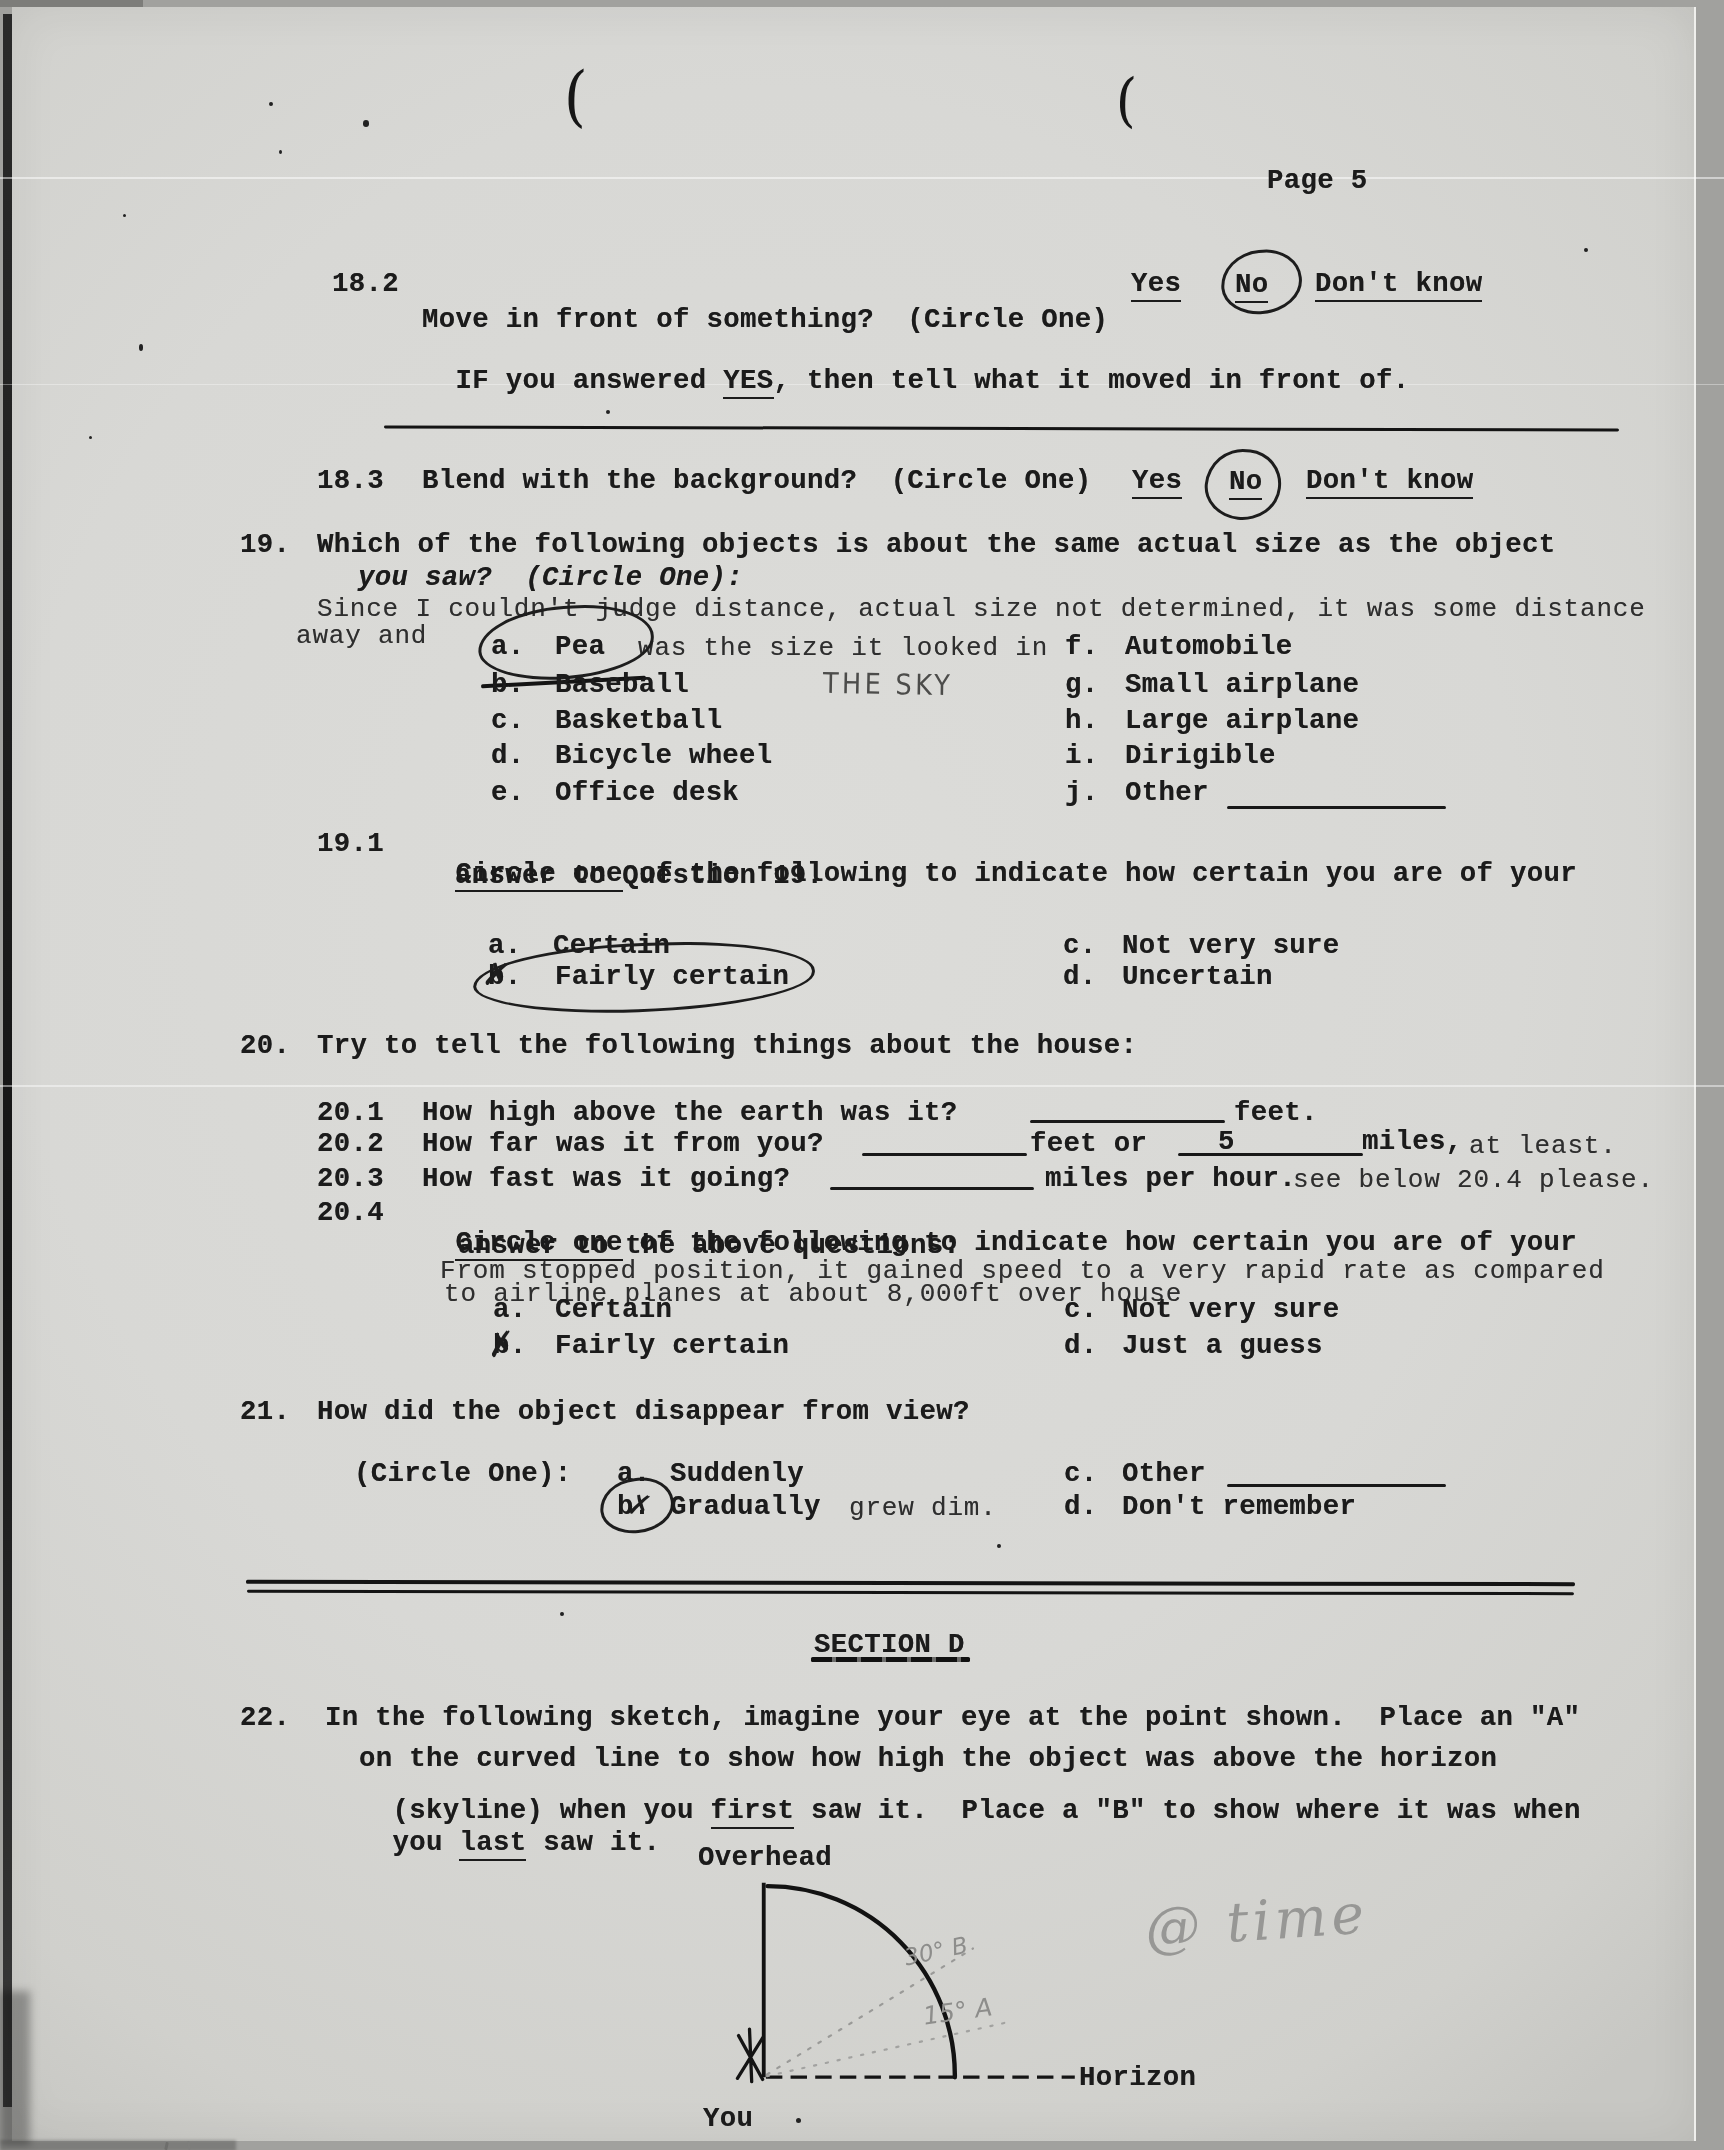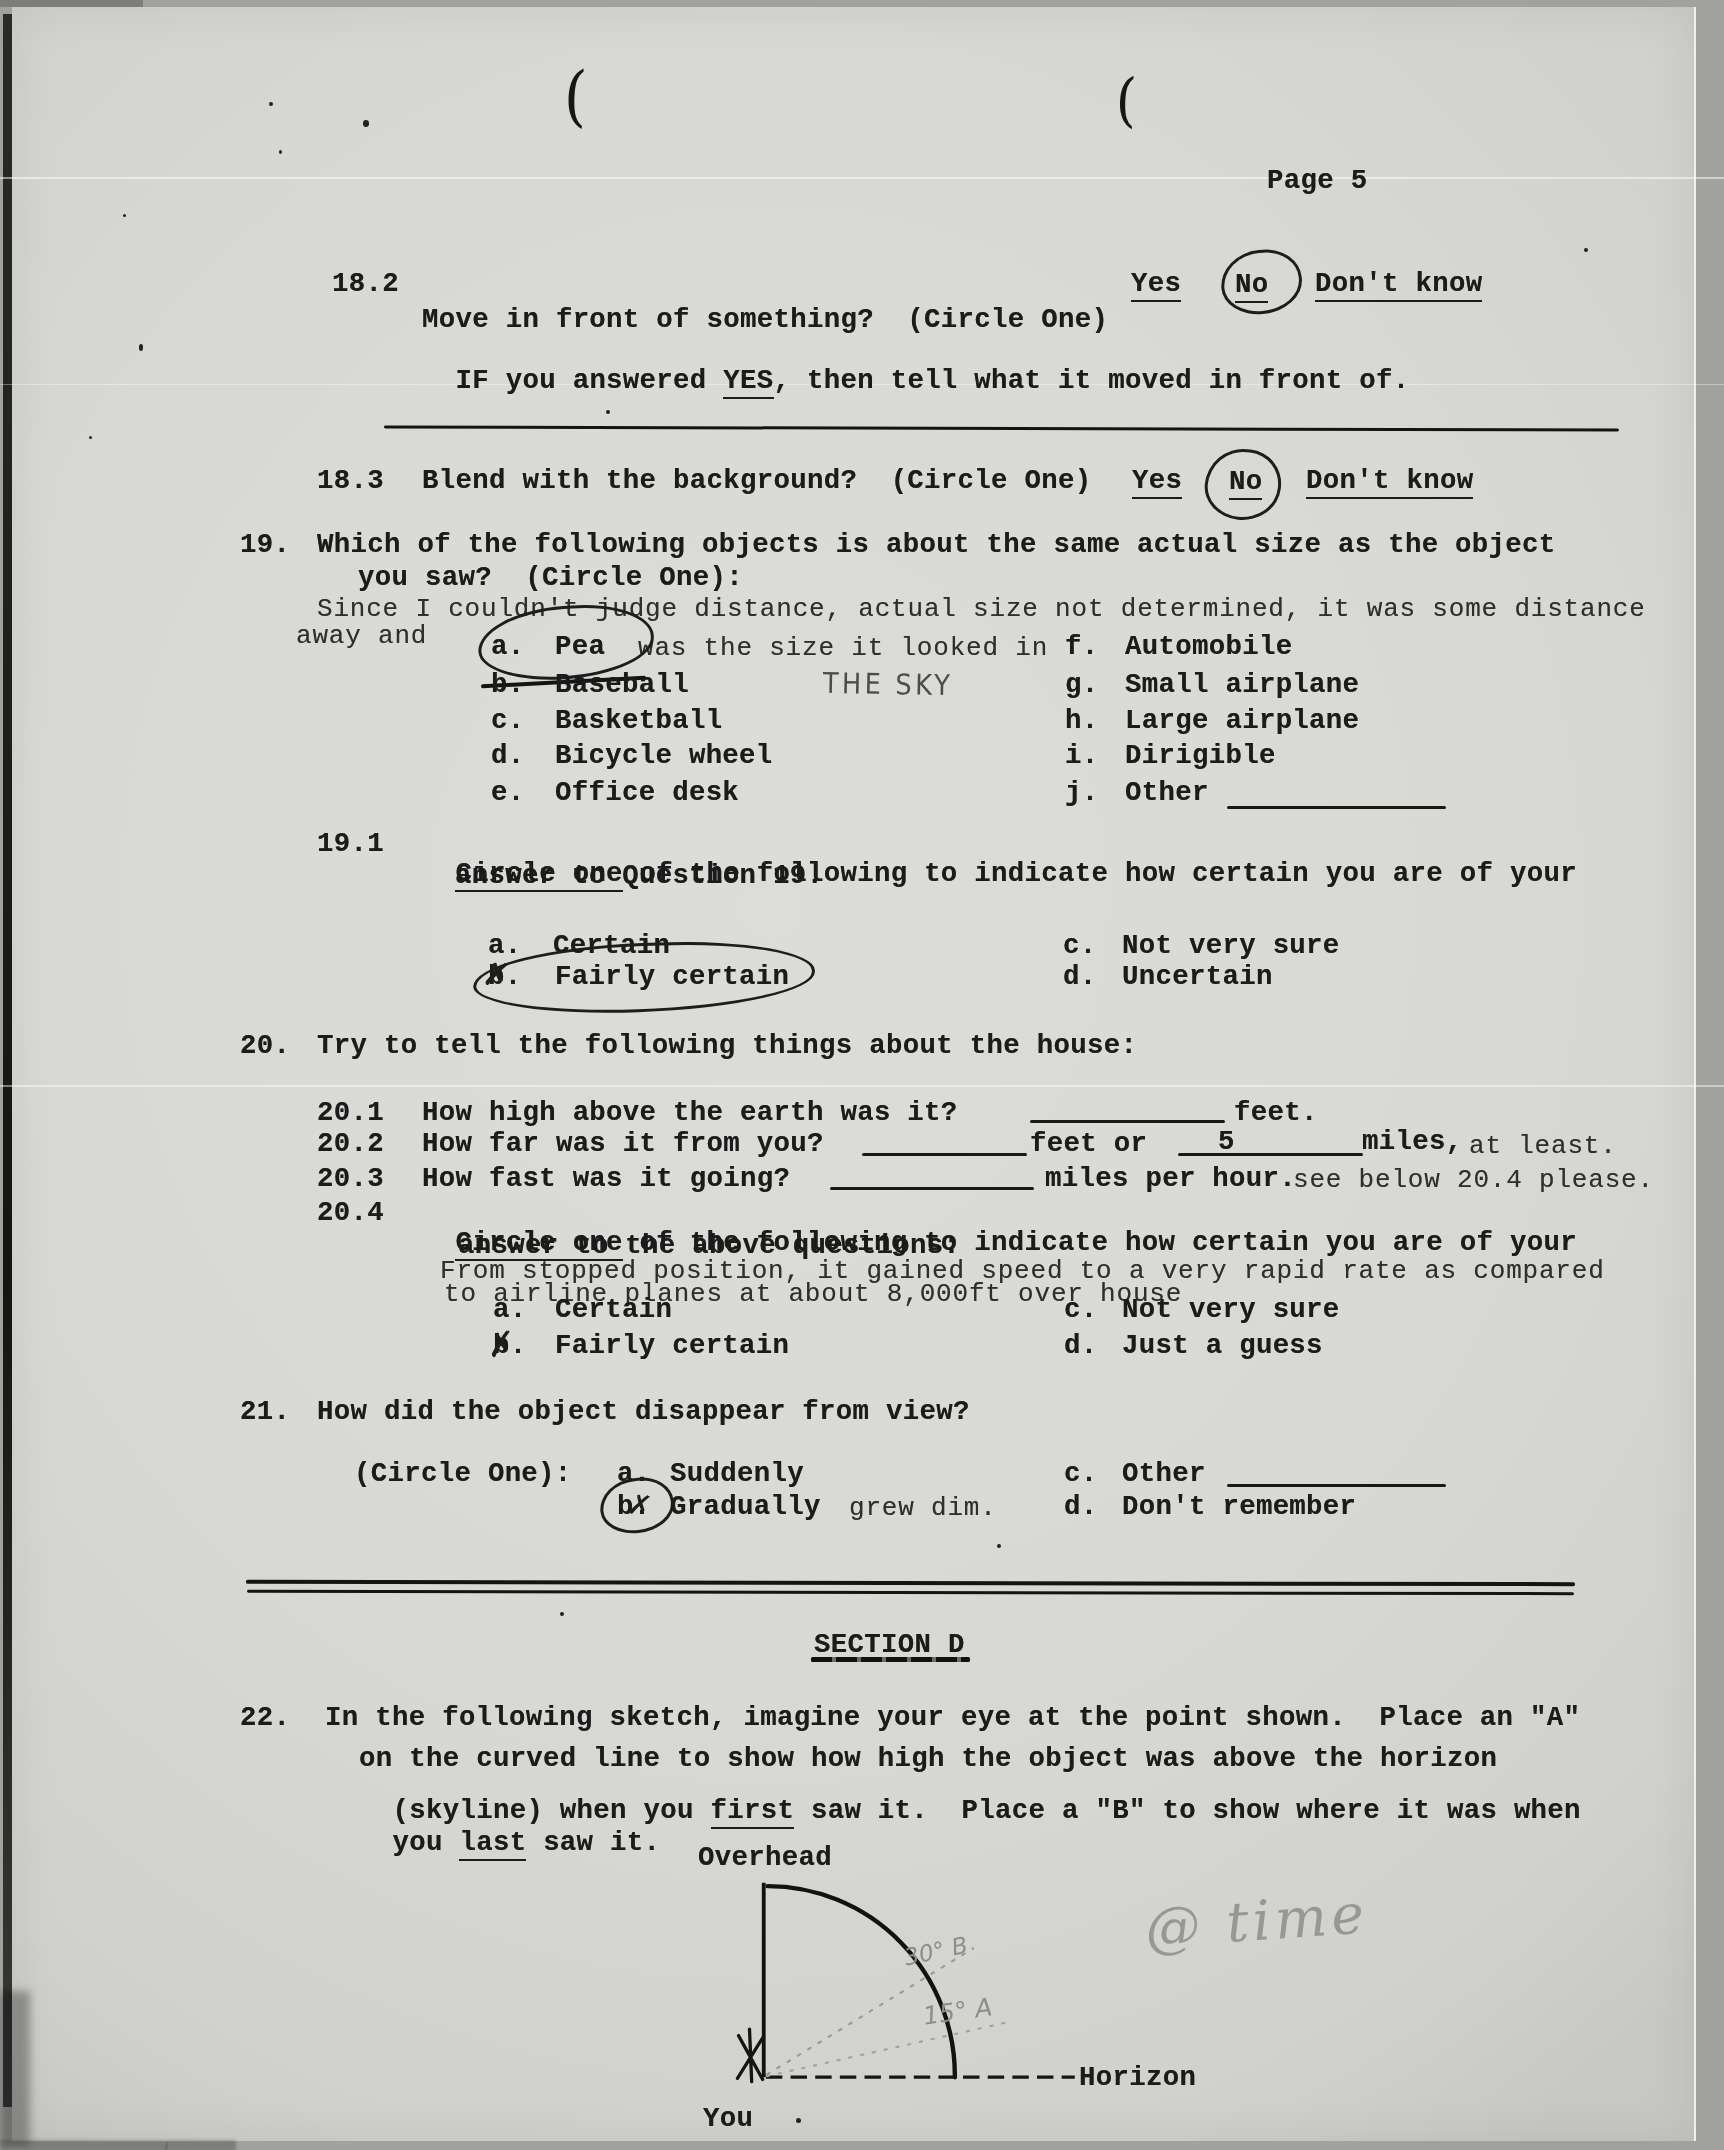--- a/index.html
+++ b/index.html
@@ -89,21 +89,21 @@
 
 <div class="t" style="left:317px;top:466px;">18.3</div>
 <div class="t" style="left:422px;top:466px;">Blend with the background?  (Circle One)</div>
 <div class="t ul" style="left:1132px;top:466px;">Yes</div>
 <div class="t ul" style="left:1229px;top:467px;">No</div>
 <div class="ellipse" style="left:1205px;top:449px;width:70px;height:65px;transform:rotate(6deg);"></div>
 <div class="t ul" style="left:1306px;top:466px;">Don't know</div>
 
 <div class="t" style="left:240px;top:530px;">19.</div>
 <div class="t" style="left:317px;top:530px;">Which of the following objects is about the same actual size as the object</div>
-<div class="t" style="left:358px;top:563px;">you saw?  (Circle One):</div>
+<div class="t" style="left:358px;top:563px;font-style:italic;">you saw?  (Circle One):</div>
 <div class="t ins" style="left:317px;top:596px;">Since I couldn't judge distance, actual size not determined, it was some distance</div>
 <div class="t ins" style="left:296px;top:623px;">away and</div>
 
 <div class="t" style="left:491px;top:632px;">a.</div>
 <div class="t" style="left:555px;top:632px;">Pea</div>
 <div class="t ins" style="left:638px;top:635px;">was the size it looked in</div>
 <div class="ellipse" style="left:478px;top:606px;width:170px;height:67px;transform:rotate(-4deg);"></div>
 <div class="rule" style="left:481px;top:680px;width:165px;height:3.8px;transform:rotate(-3deg);"></div>
 <div class="t" style="left:491px;top:670px;">b.</div>
 <div class="t" style="left:555px;top:670px;">Baseball</div>

